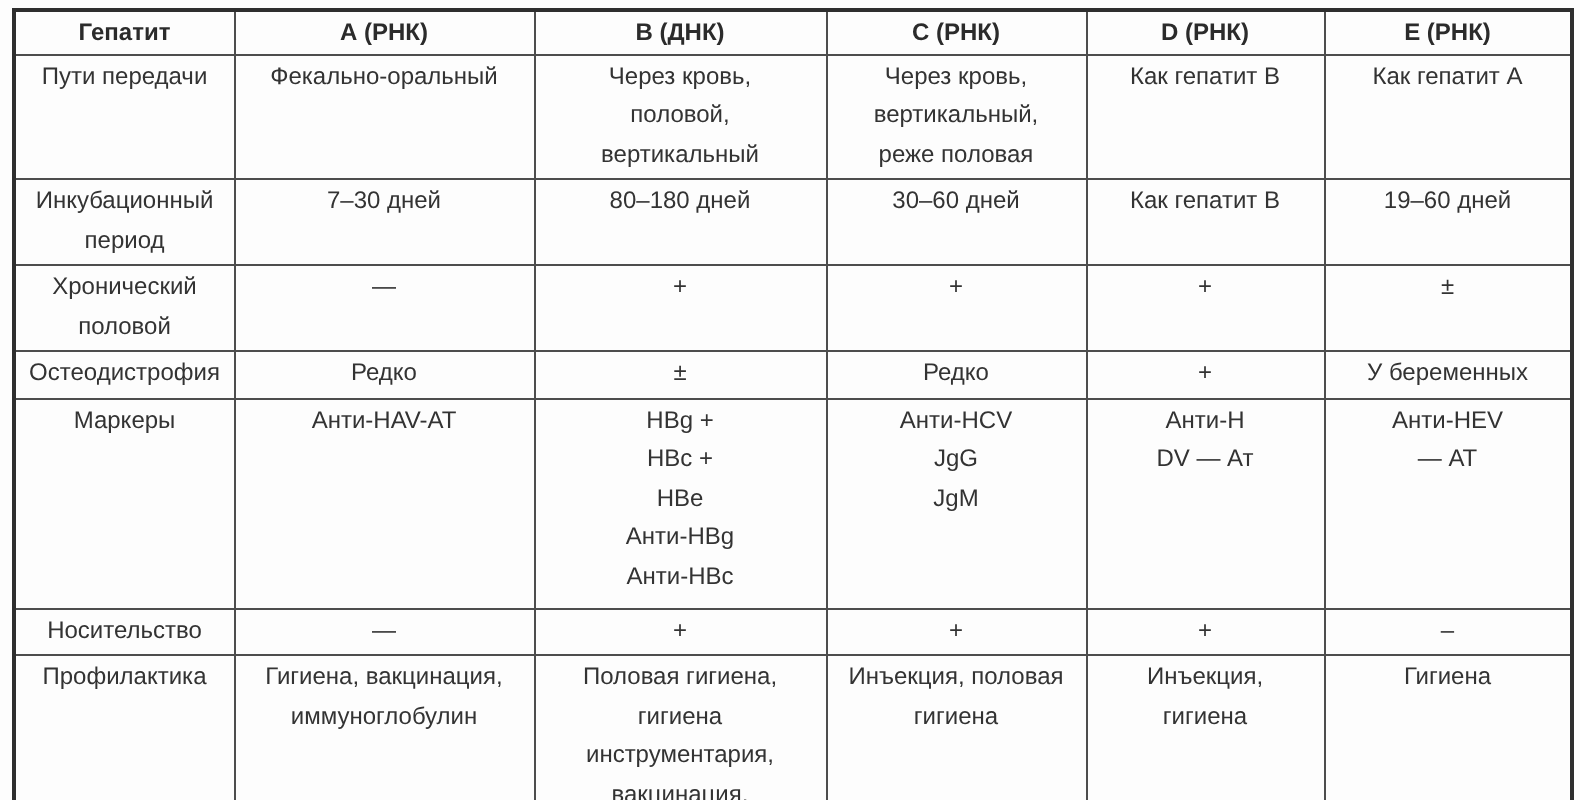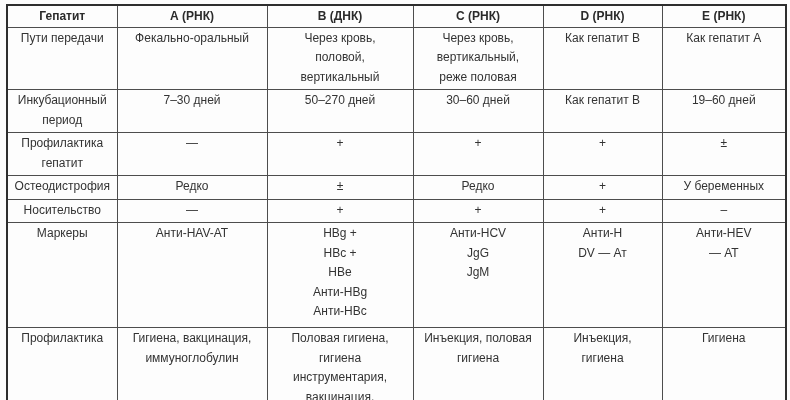--- a/index.html
+++ b/index.html
@@ -74,64 +74,64 @@
 вертикальный</td>
         <td>Через кровь,
 вертикальный,
 реже половая</td>
         <td>Как гепатит В</td>
         <td>Как гепатит А</td>
       </tr>
       <tr style="height:36px">
         <td class="rowlabel">Инкубационный период</td>
         <td>7–30 дней</td>
-        <td>50–270 дней</td>
+        <td>80–180 дней</td>
         <td>30–60 дней</td>
         <td>Как гепатит В</td>
         <td>19–60 дней</td>
       </tr>
       <tr style="height:37px">
-        <td class="rowlabel">Профилактика гепатит</td>
+        <td class="rowlabel">Хронический половой</td>
         <td>—</td>
         <td>+</td>
         <td>+</td>
         <td>+</td>
         <td>±</td>
       </tr>
       <tr style="height:22px">
         <td class="rowlabel">Остеодистрофия</td>
         <td>Редко</td>
         <td>±</td>
         <td>Редко</td>
         <td>+</td>
         <td>У беременных</td>
-      </tr>
-      <tr style="height:22px">
-        <td class="rowlabel">Носительство</td>
-        <td>—</td>
-        <td>+</td>
-        <td>+</td>
-        <td>+</td>
-        <td>–</td>
       </tr>
       <tr style="height:105px">
         <td class="rowlabel">Маркеры</td>
         <td>Анти-HAV-АТ</td>
         <td>HBg +
 HBc +
 HBe
 Анти-HBg
 Анти-HBc</td>
         <td>Анти-HCV
 JgG
 JgM</td>
         <td>Анти-H
 DV — Ат</td>
         <td>Анти-HEV
 — АТ</td>
+      </tr>
+      <tr style="height:22px">
+        <td class="rowlabel">Носительство</td>
+        <td>—</td>
+        <td>+</td>
+        <td>+</td>
+        <td>+</td>
+        <td>–</td>
       </tr>
       <tr style="height:88px">
         <td class="rowlabel">Профилактика</td>
         <td>Гигиена, вакцинация,
 иммуноглобулин</td>
         <td>Половая гигиена,
 гигиена
 инструментария,
 вакцинация,
 иммуноглобулин</td>

